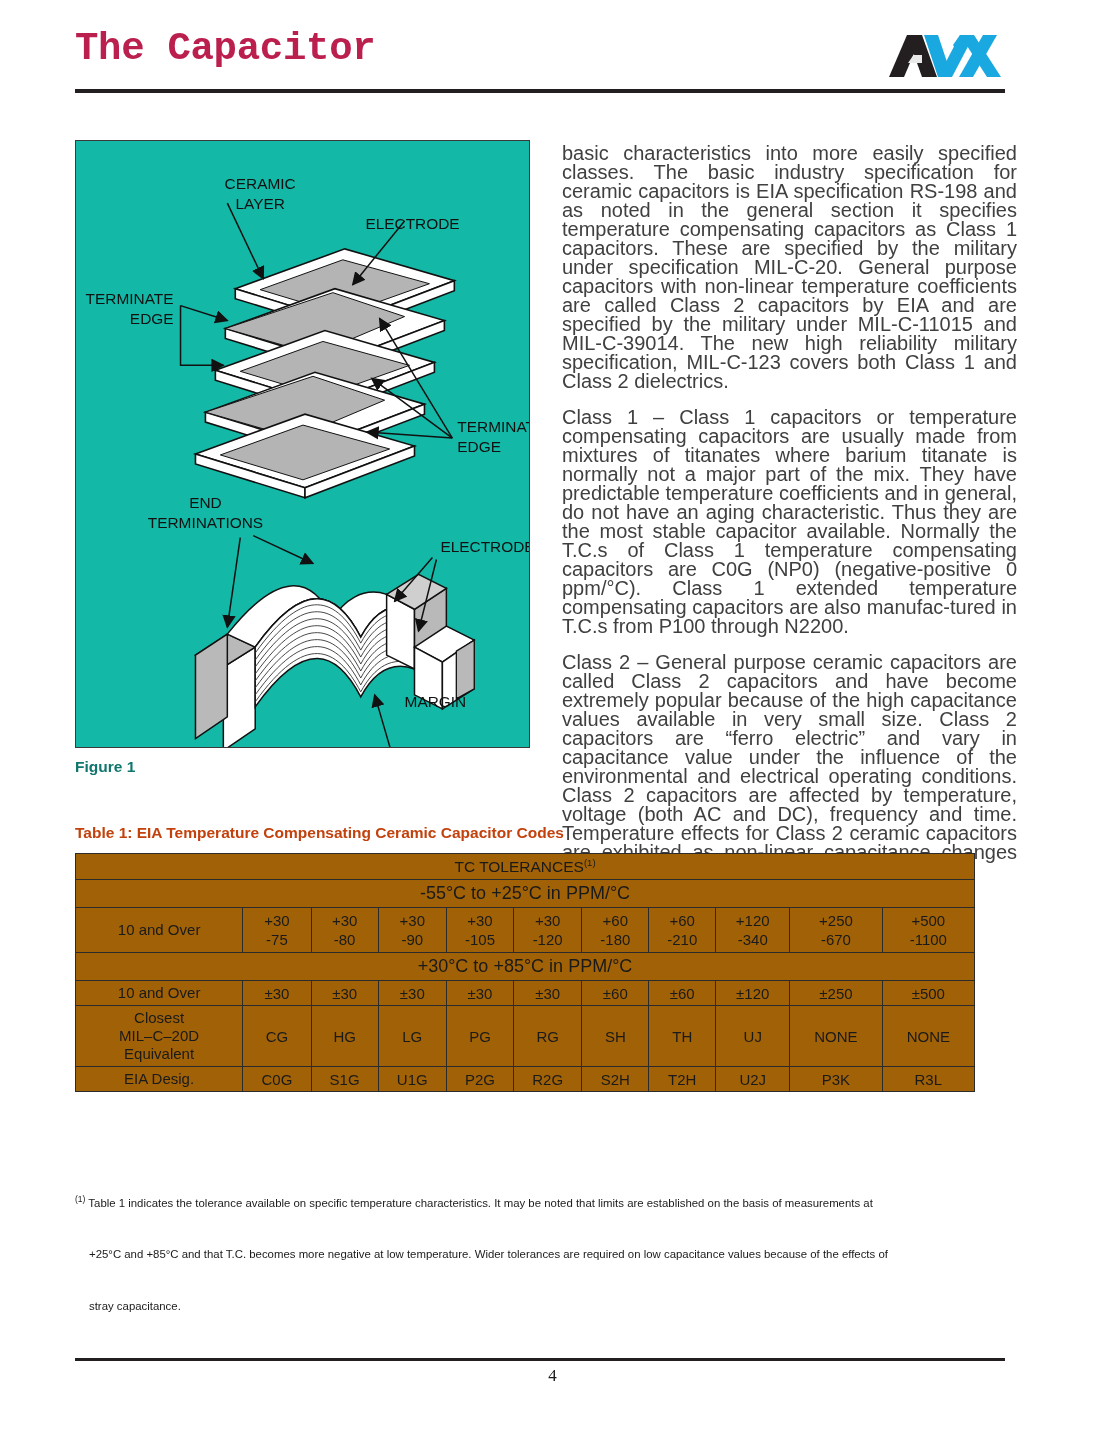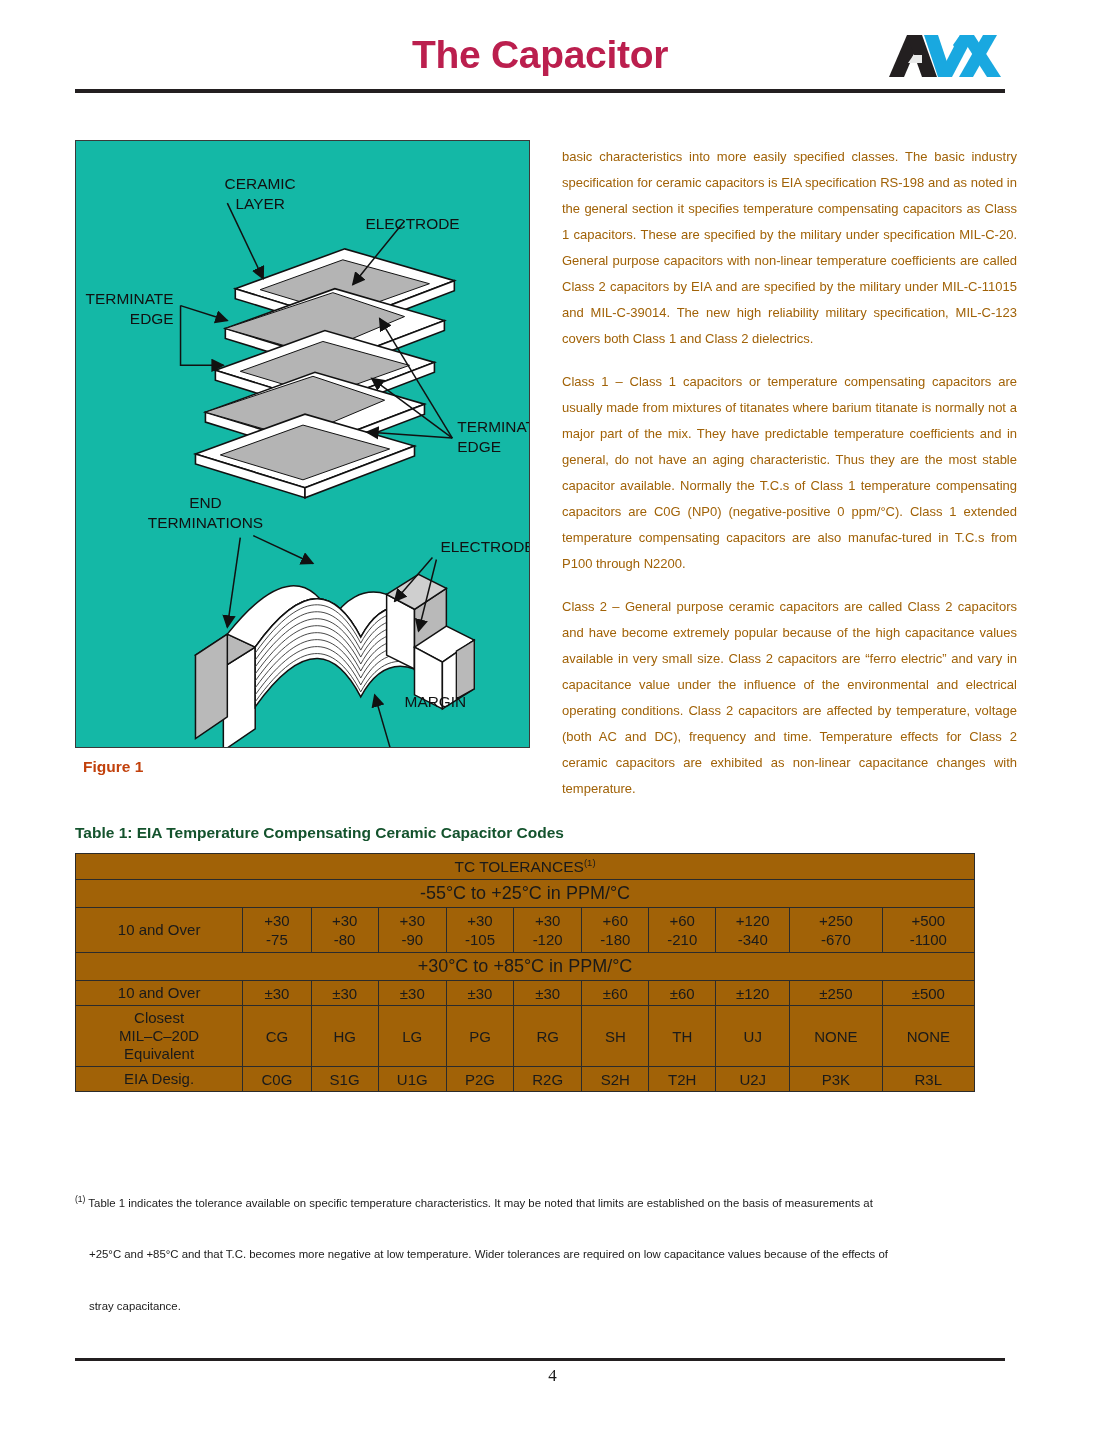--- a/index.html
+++ b/index.html
@@ -10,66 +10,65 @@
     font-family: "Liberation Sans", sans-serif;
     color: #1a1a1a;
     position: relative;
     overflow: hidden;
   }
   .page { position: relative; width: 1105px; height: 1430px; padding: 0; }
 
   
   .header { position: absolute; left: 75px; top: 26px; width: 930px; height: 70px; }
   .doc-title {
-    font-family: Liberation Sans, sans-serif;
+    font-family: Liberation Mono, monospace;
     font-weight: bold;
     font-size: 39px;
     color: #bb1f4e;
     letter-spacing: -0.3px;
     line-height: 46px;
-    margin: 6px;
-    text-align: center;
+    margin: 0;
   }
   .header-rule {
     position: absolute; left: 0; top: 63px; width: 930px; height: 3.5px;
     background: #231f20;
   }
   .logo { position: absolute; right: 0px; top: 4px; width: 120px; height: 52px; }
 
   
   .figure-box {
     position: absolute; left: 75px; top: 140px;
     width: 455px; height: 608px;
     background: #14b8a6;
     border: 1.2px solid #3a3a3a;
   }
   .figure-box svg { display: block; width: 100%; height: 100%; }
   .fig-caption {
     position: absolute; left: 75px; top: 758px;
-    font-size: 15.5px; font-weight: bold; color: #c2410c; margin-left: 8px;
+    font-size: 15.5px; font-weight: bold; color: #0f766e;
   }
 
   
   .text-col {
     position: absolute; left: 562px; top: 144px; width: 455px;
   }
   .text-col p {
     margin: 0 0 17px 0;
-    font-size: 13px;
-    line-height: 26px;
+    font-size: 20px;
+    line-height: 19px;
     text-align: justify;
-    color: #a16207;
+    color: #404040;
   }
   .text-col p:last-child { margin-bottom: 12px; }
   .lead { font-weight: normal; }
 
   
   .table-title {
     position: absolute; left: 75px; top: 824px;
-    font-size: 15.5px; font-weight: bold; color: #14532d;
+    font-size: 15.5px; font-weight: bold; color: #c2410c;
   }
   table.tc {
     position: absolute; left: 75px; top: 853px;
     width: 900px;
     border-collapse: collapse;
     background: #a16207;
     font-size: 15px;
   }
   table.tc td, table.tc th {
     border: 1.1px solid #2b2b2b;

